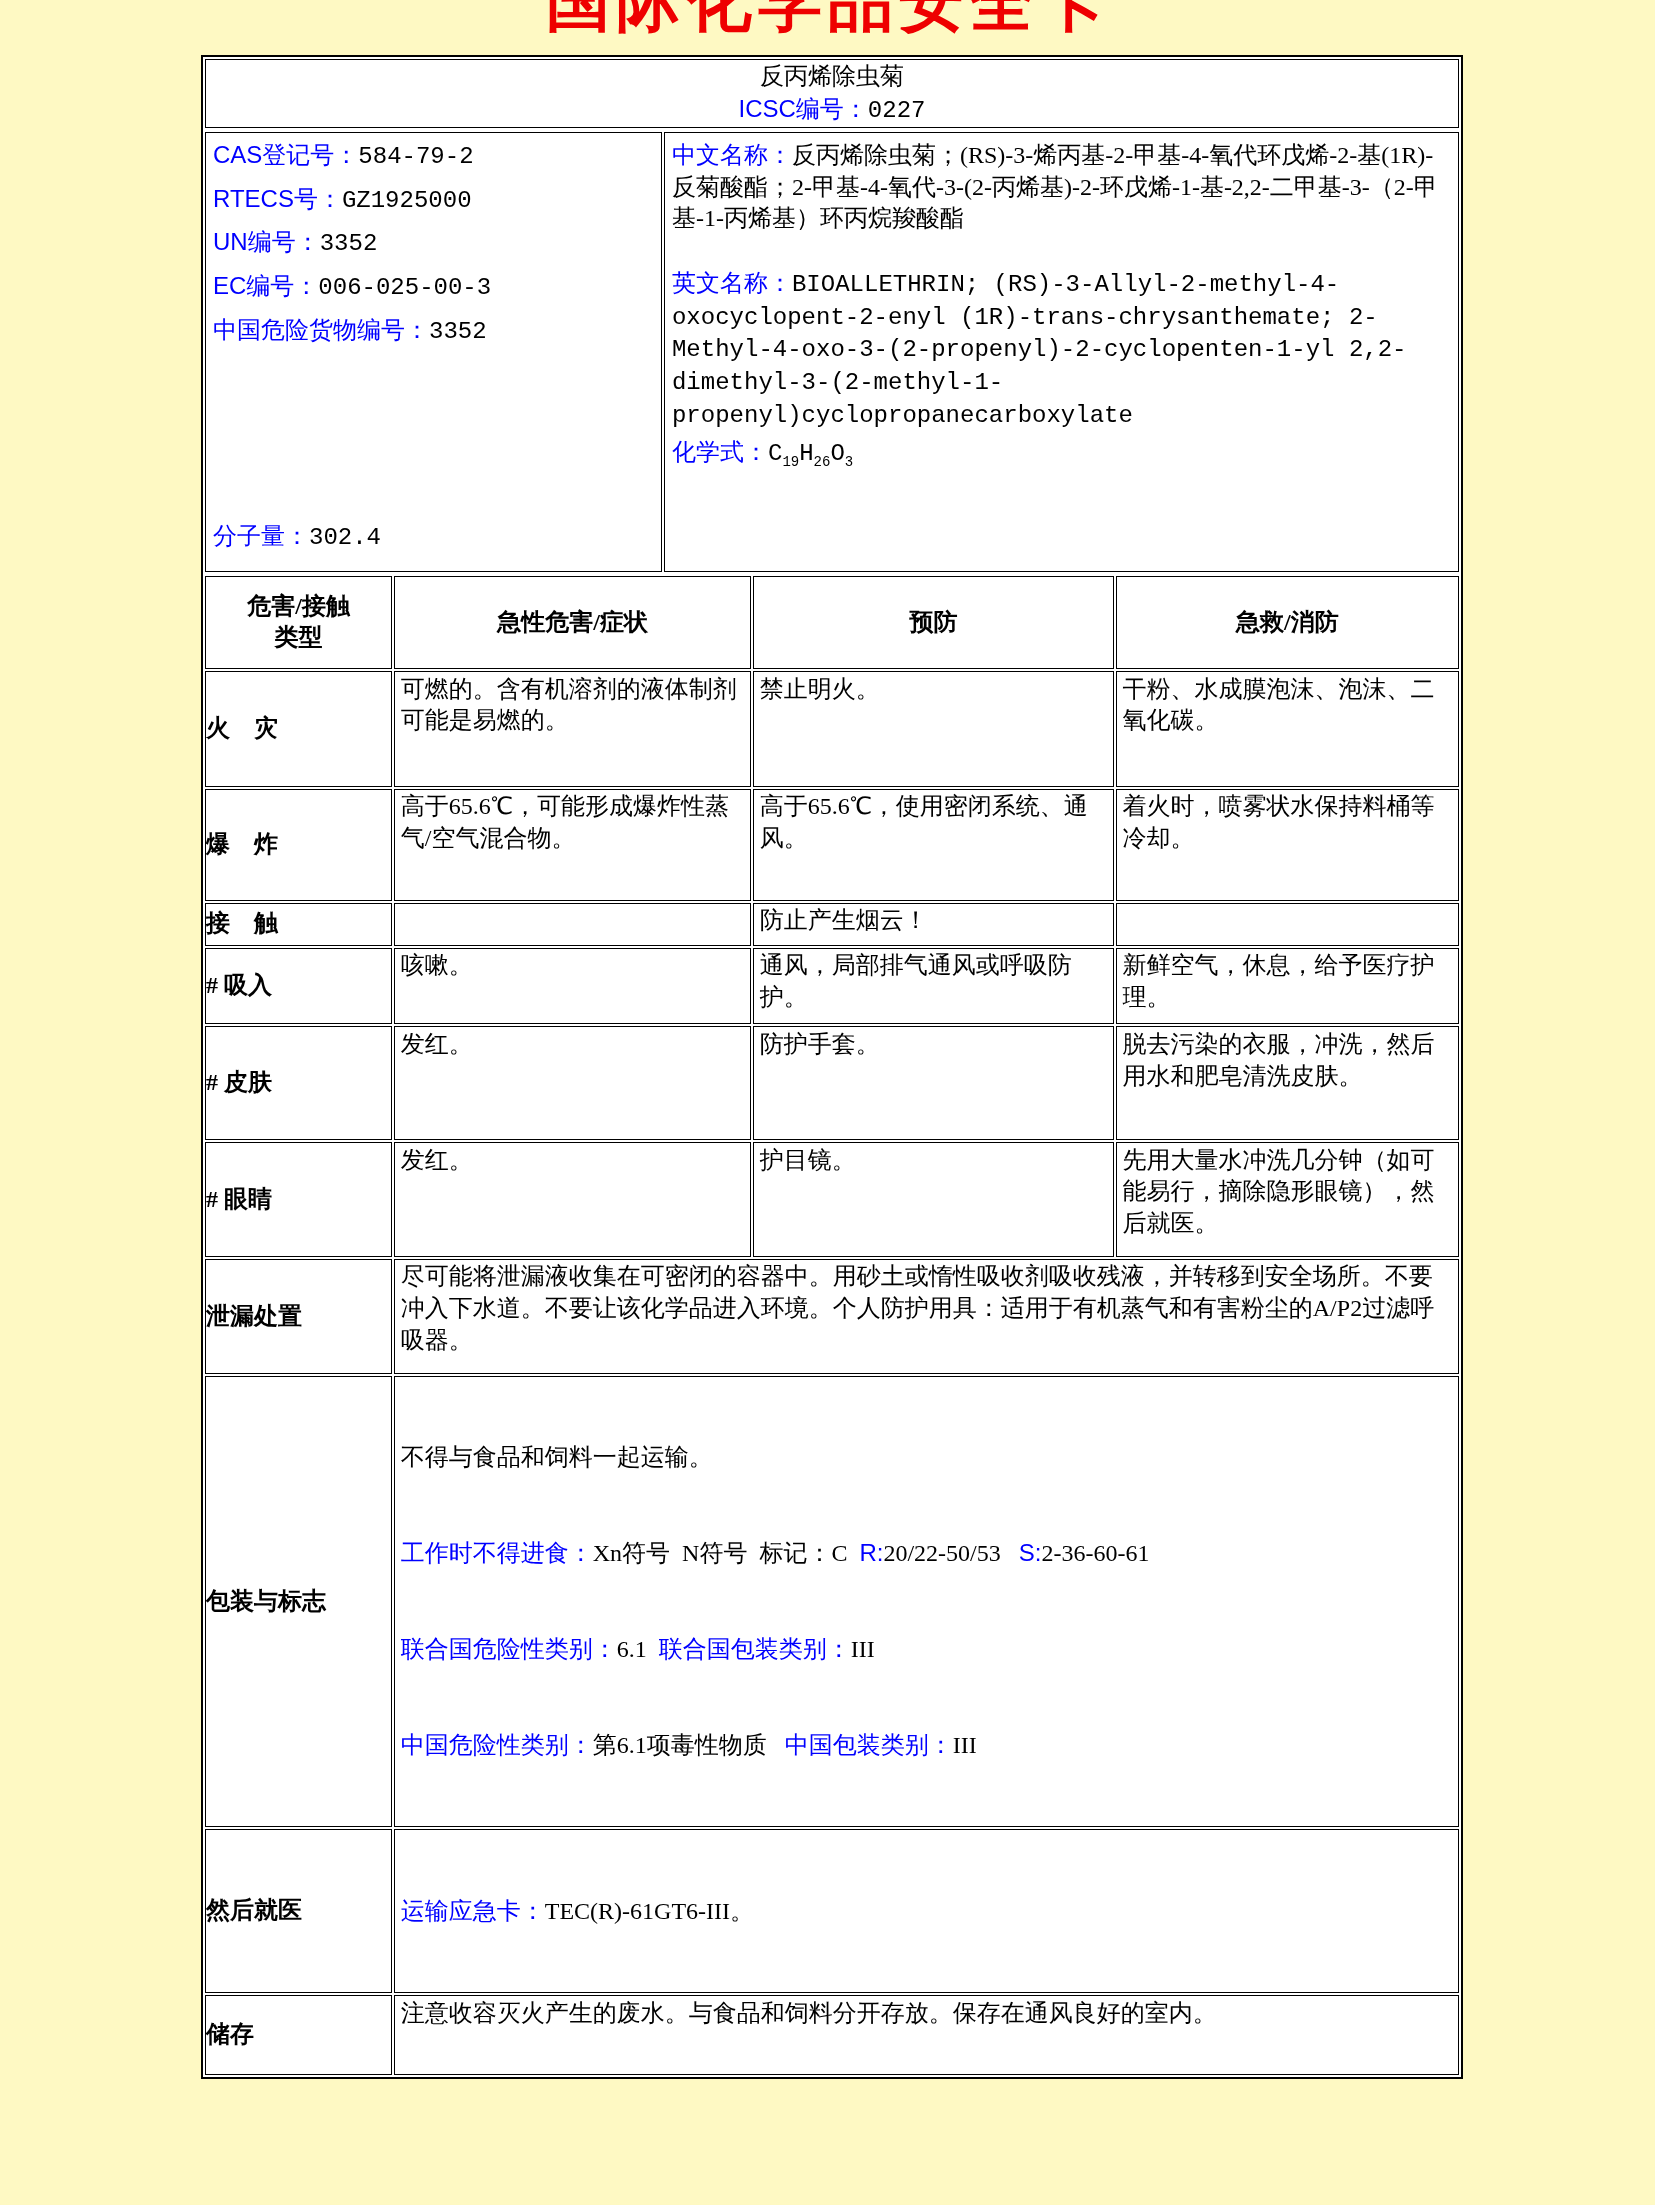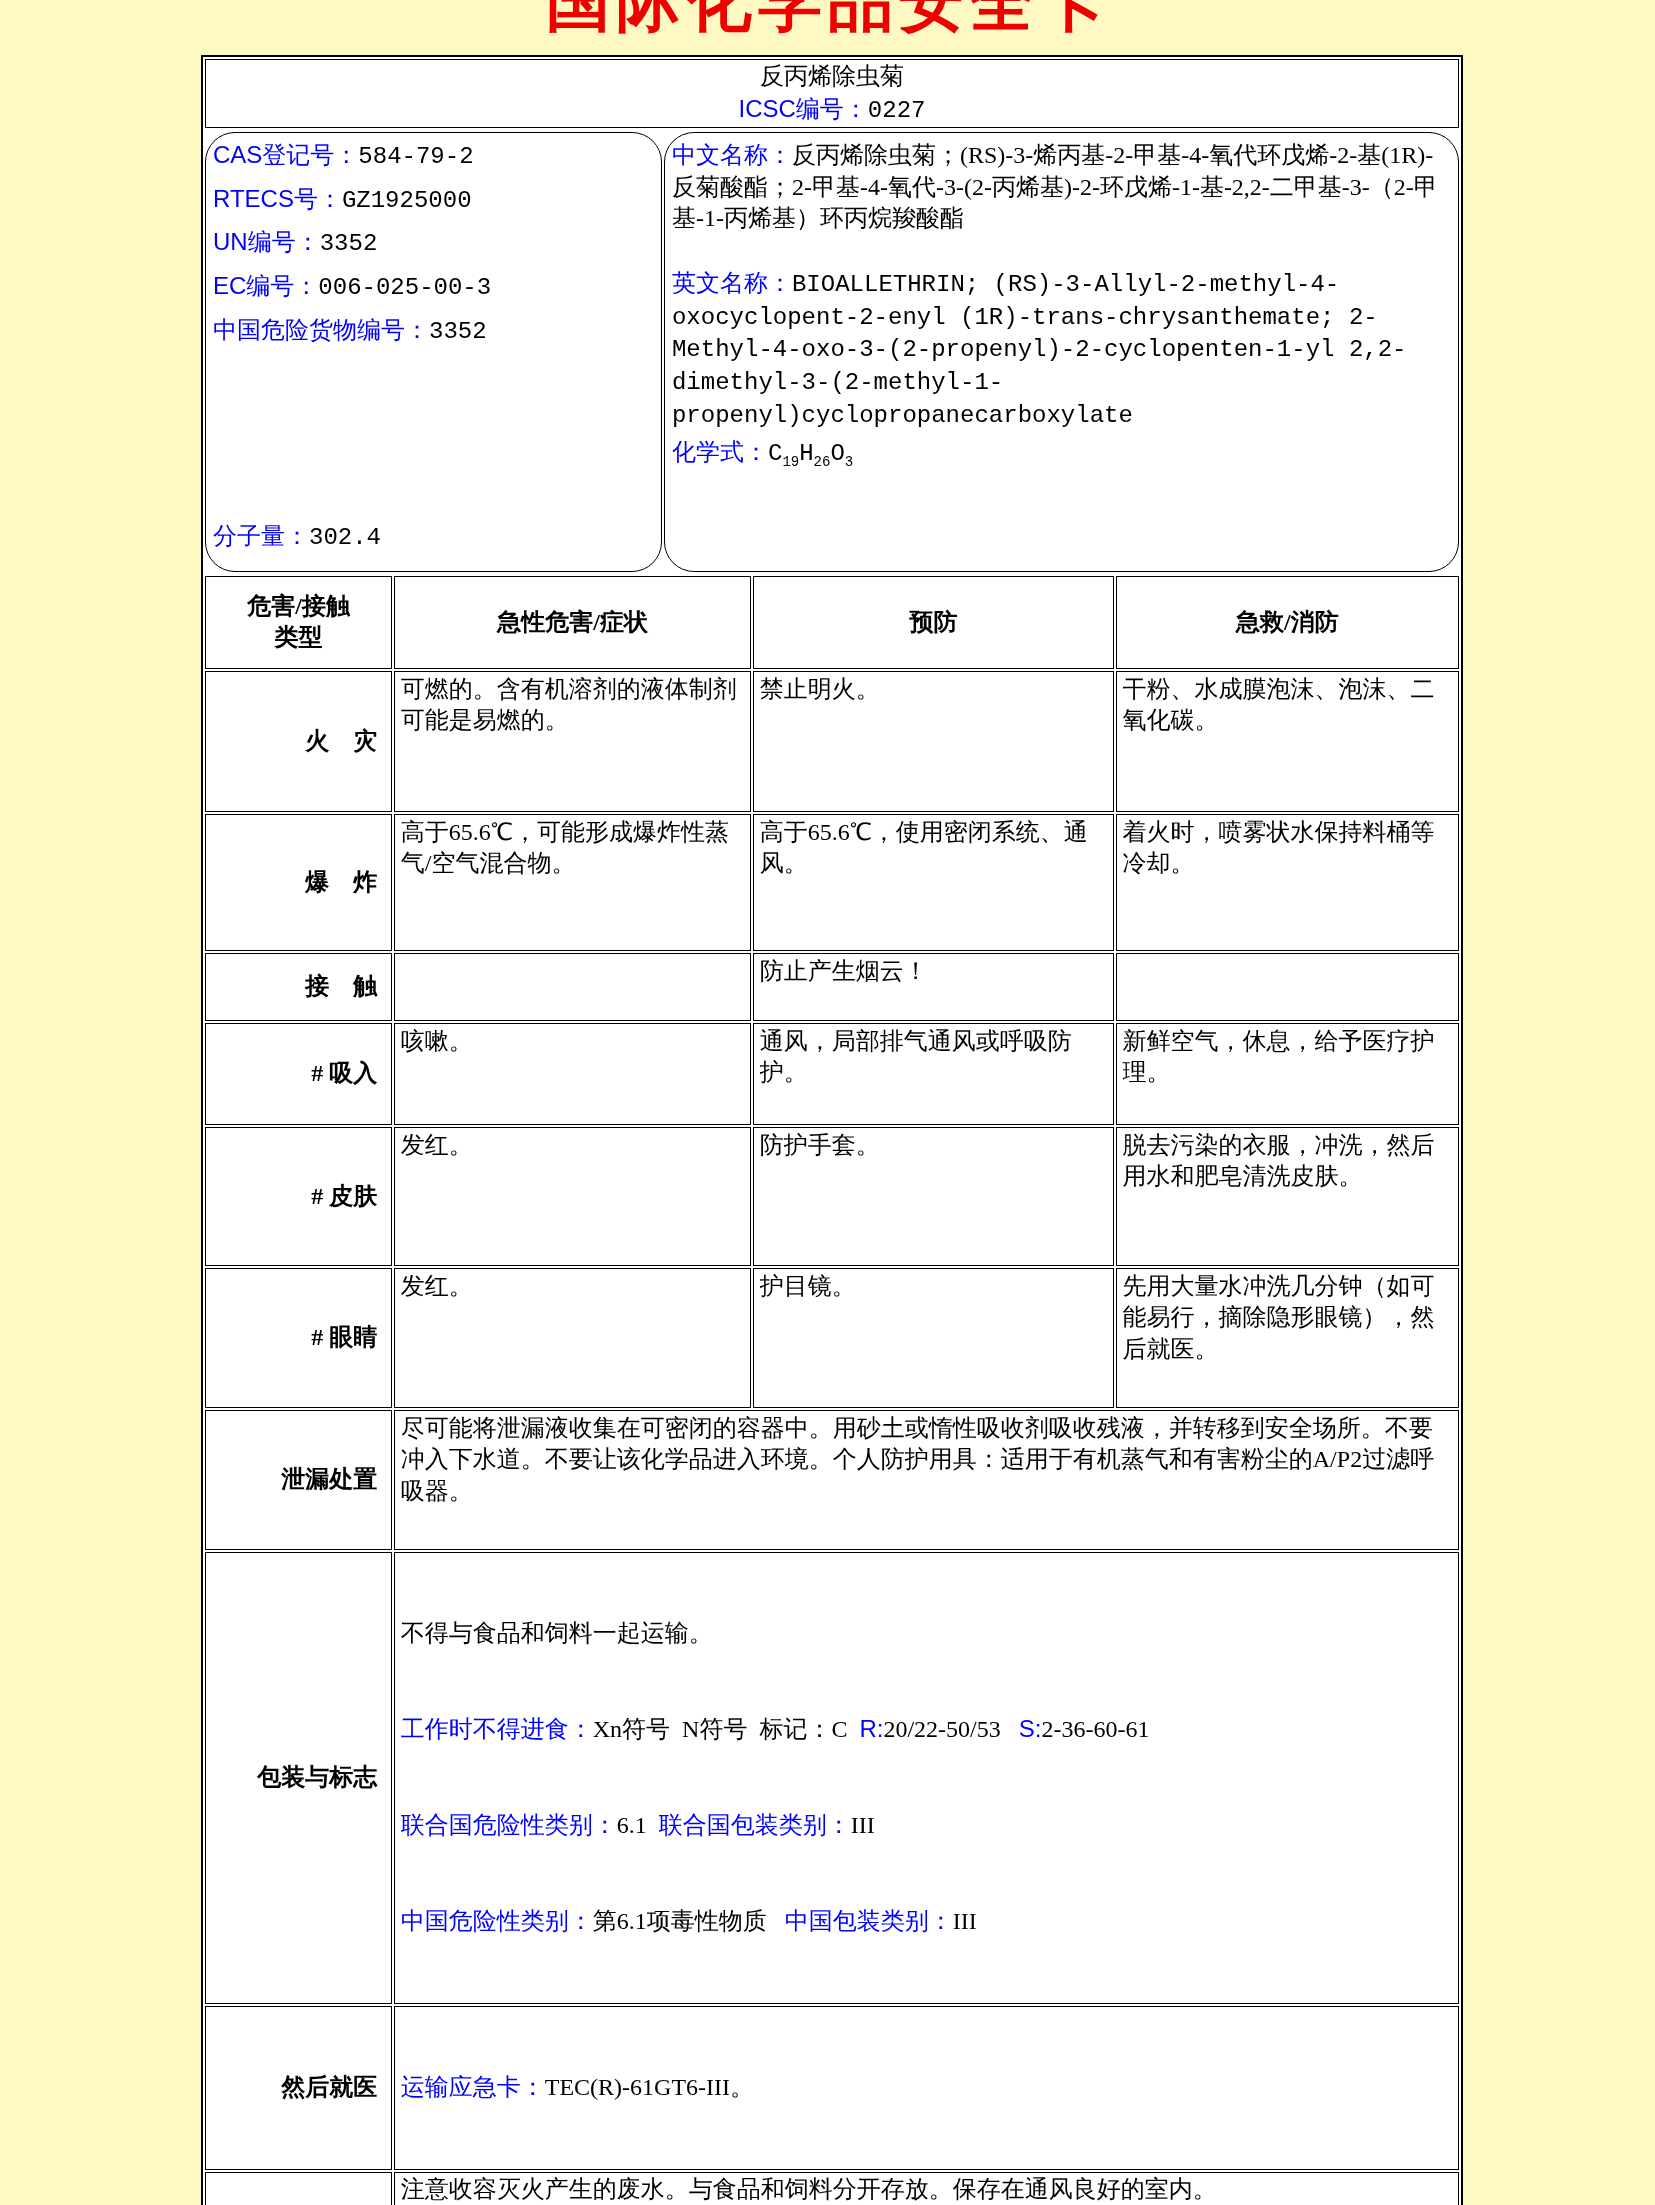--- a/index.html
+++ b/index.html
@@ -10,31 +10,31 @@
     text-align:center;margin:-31px 0 21px 0;white-space:nowrap;
   }
   .card{width:1258px;margin-left:201px;border:2.8px solid #000;background:#fff;}
   table.t{width:100%;table-layout:fixed;border-collapse:separate;border-spacing:2.8px;}
   table.t td{border:1.4px solid #000;background:#fff;vertical-align:top;
     font-family:"Liberation Serif",serif;font-size:24px;line-height:1.32;color:#000;}
   
   .t1 td{height:61px;vertical-align:middle;}
   .h-flex{display:flex;justify-content:space-between;align-items:center;padding:0 10px;flex-direction:column;}
   
-  .t2 td{height:426px;padding:5.6px 7px;border-radius:30px;}
+  .t2 td{height:426px;padding:5.6px 7px;}
   .id-left-inner{display:flex;flex-direction:column;height:418px;}
   .id-line{margin:0 0 10px 0;white-space:pre-wrap;}
   .id-line.mw{margin-top:auto;margin-bottom:2.8px;}
   .name-para{margin:0;white-space:pre-wrap;}
   .name-para.en{margin-top:32px;}
   .name-para.formula-line{margin-top:4.2px;}
   sub{font-size:14px;}
   
   .lbl{color:#0000ff;font-family:"Liberation Sans",sans-serif;font-weight:bold;
-       font-size:26px;text-align:right;vertical-align:middle !important;white-space:pre-wrap;padding:14px;}
+       font-size:26px;text-align:left;vertical-align:middle !important;white-space:pre-wrap;padding:0;}
   .hdr-cell{color:#0000ff;font-family:"Liberation Sans",sans-serif;font-weight:bold;
        font-size:27px;text-align:center;vertical-align:middle !important;padding:1.4px;}
   .ct{vertical-align:top;padding:1.4px 5.6px;white-space:pre-wrap;}
   .inline-label{color:#0000ff;font-family:"Liberation Sans",sans-serif;font-weight:normal;}
   .mono{font-family:"Liberation Mono",monospace;}
   .seg-line{white-space:pre-wrap;}
   .hdr td{height:89px;}
   .r-fire td{height:111px;}
   .r-exp td{height:107px;}
   .r-ctc td{height:38px;}

